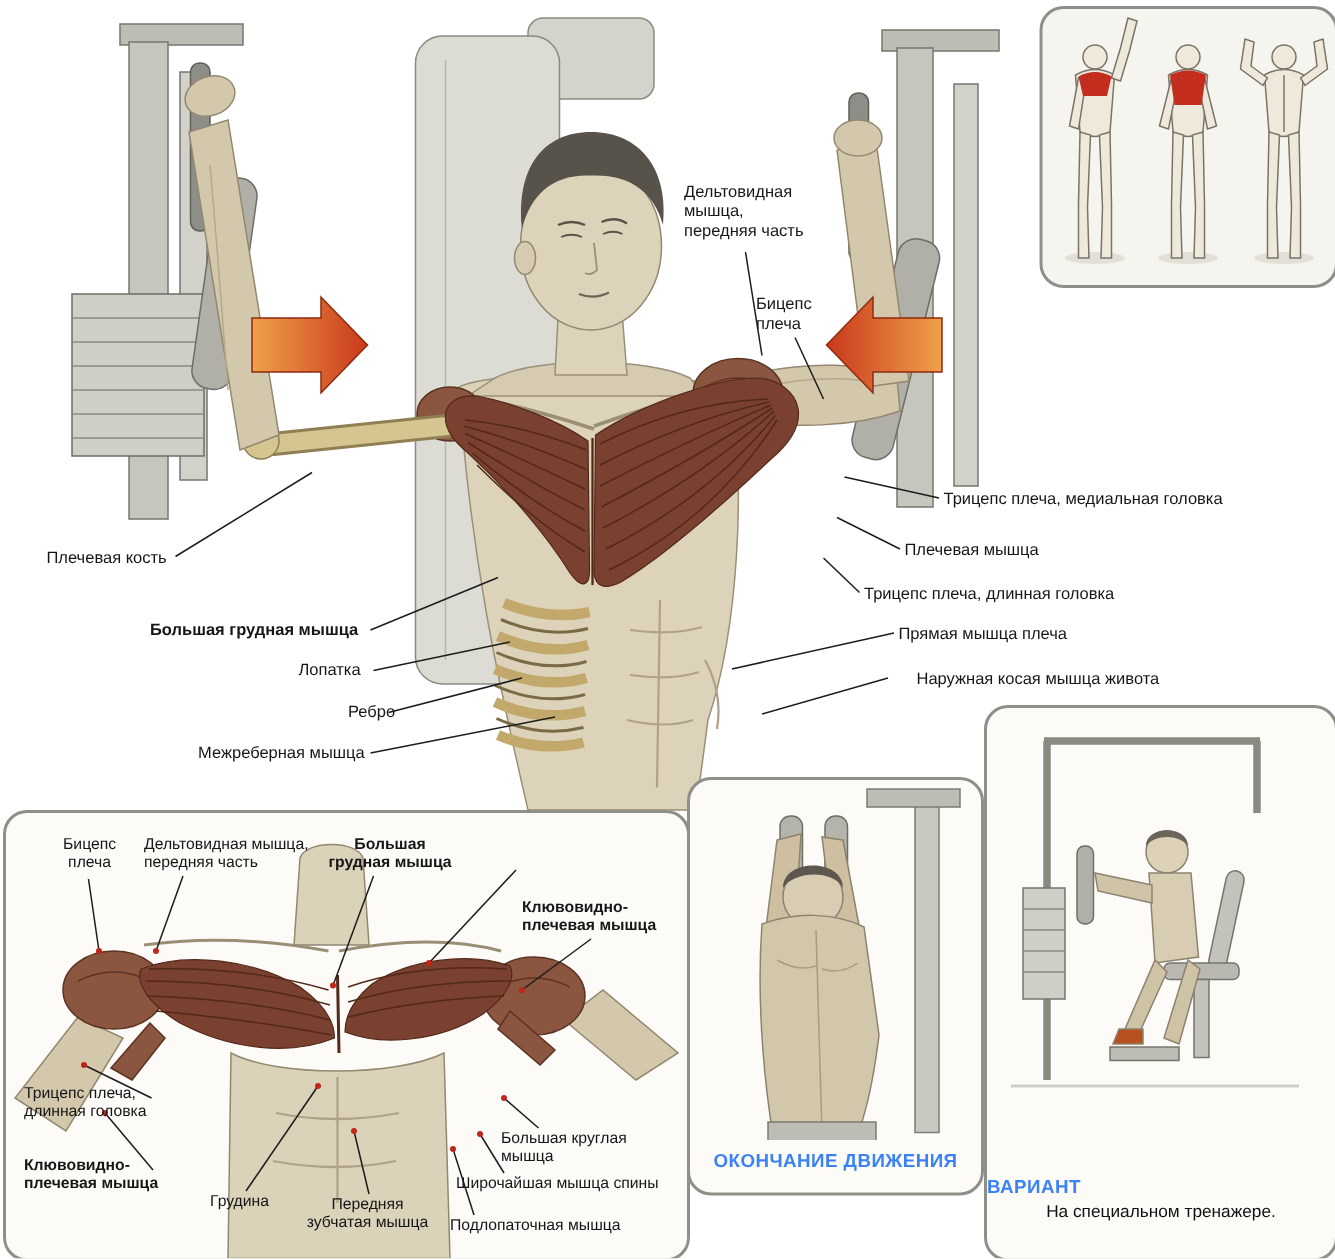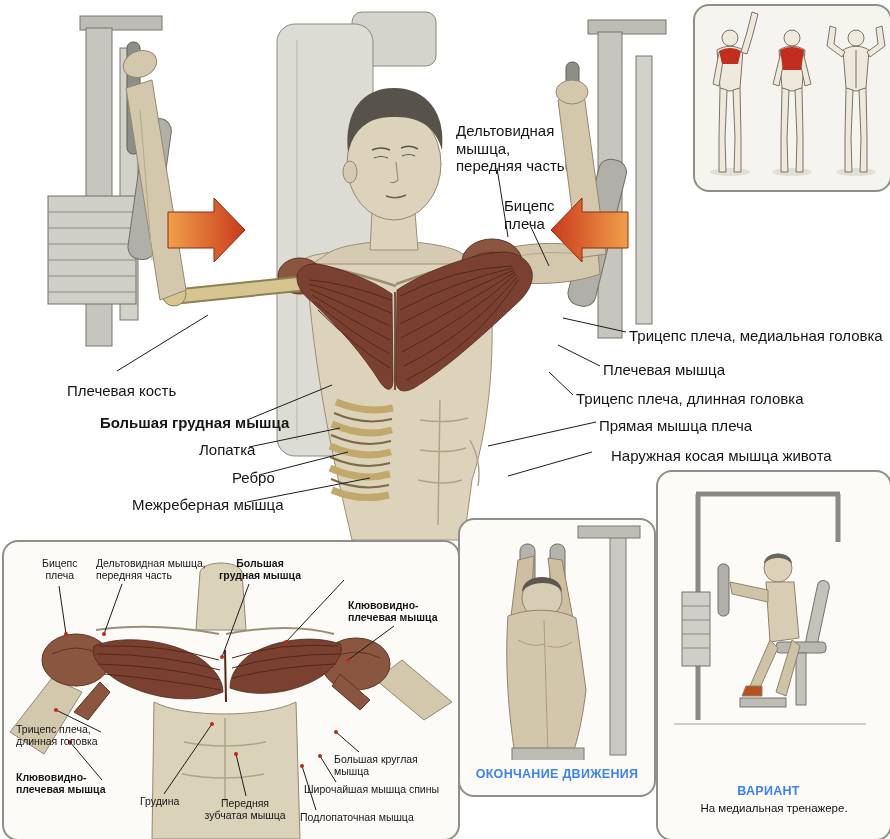--- a/index.html
+++ b/index.html
@@ -3,21 +3,21 @@
 <meta charset="utf-8">
 <style>
   html,body{margin:0;padding:0;background:#ffffff;}
   .page{
     position:relative;width:890px;height:839px;background:#ffffff;
     font-family:"Liberation Sans",sans-serif;color:#161616;overflow:hidden;
   }
   svg{display:block;}
   .art{position:absolute;left:0;top:0;}
   .label{
-    position:absolute;font-size:15px;line-height:1.18;color:#161616;
+    position:absolute;font-size:11px;line-height:1.18;color:#161616;
     white-space:pre-line;z-index:5;
   }
   .label.b{font-weight:bold;}
   .label.nw{white-space:nowrap;}
   .label.ctr{text-align:center;}
   .inset{
     position:absolute;border:2px solid #8f8f89;border-radius:16px;
     background:#fcfbf7;z-index:8;overflow:hidden;
   }
   .inset .label{font-size:10.5px;}
@@ -185,21 +185,21 @@
   <div class="label" style="left:456px;top:122px;">Дельтовидная
 мышца,
 передняя часть</div>
   <div class="label" style="left:504px;top:197px;">Бицепс
 плеча</div>
   <div class="label nw" style="left:629px;top:327px;">Трицепс плеча, медиальная головка</div>
   <div class="label nw" style="left:603px;top:361px;">Плечевая мышца</div>
   <div class="label nw" style="left:576px;top:390px;">Трицепс плеча, длинная головка</div>
   <div class="label nw" style="left:599px;top:417px;">Прямая мышца плеча</div>
   <div class="label nw" style="left:595px;top:447px;padding-left:16px;">Наружная косая мышца живота</div>
-  <div class="label nw" style="left:31px;top:382px;margin-left:36px;">Плечевая кость</div>
+  <div class="label nw" style="left:31px;top:366px;">Плечевая кость</div>
   <div class="label nw b" style="left:100px;top:414px;">Большая грудная мышца</div>
   <div class="label nw" style="left:199px;top:441px;">Лопатка</div>
   <div class="label nw" style="left:221px;top:469px;margin-left:11px;">Ребро</div>
   <div class="label nw" style="left:132px;top:496px;">Межреберная мышца</div>
 
   <div class="inset" style="left:693px;top:4px;width:195px;height:184px;background:#f6f4ee;">
     <svg class="inset-art" width="195" height="184" viewBox="0 0 195 184">
       <ellipse cx="35" cy="166" rx="20" ry="4" fill="#e2dfd6"></ellipse>
       <ellipse cx="97" cy="166" rx="20" ry="4" fill="#e2dfd6"></ellipse>
       <ellipse cx="161" cy="166" rx="20" ry="4" fill="#e2dfd6"></ellipse>
@@ -367,17 +367,17 @@
         <path d="M 106 92 C 106 78 134 78 134 92 C 128 84 112 84 106 92 Z" fill="#6a645a"></path>
         <path d="M 108 110 L 136 110 L 141 166 L 112 170 Z" fill="#d8cdb2" stroke="#8d8270"></path>
         <path d="M 110 118 L 72 110 L 74 122 L 110 130 Z" fill="#d0c4a8" stroke="#8d8270"></path>
         <path d="M 112 168 L 92 214 L 100 220 L 120 176 Z" fill="#cfc3a6" stroke="#8d8270"></path>
         <path d="M 134 168 L 118 220 L 128 224 L 142 174 Z" fill="#cfc3a6" stroke="#8d8270"></path>
         <path d="M 88 214 L 104 214 L 104 224 L 84 224 Z" fill="#b8501f" stroke="#8d8270"></path>
       </g>
       <rect x="82" y="226" width="46" height="9" fill="#bdbdb6" stroke="#75756e"></rect>
       <line x1="16" y1="252" x2="208" y2="252" stroke="#cfcfc8" stroke-width="2"></line>
     </svg>
-    <div class="caption" style="left:0;right:11px;top:312px;text-align:center;">ВАРИАНТ</div>
-    <div class="caption-sub" style="left:0;right:0;top:330px;text-align:center;">На медиальная тренажере.</div>
+    <div class="caption" style="left:0;right:11px;top:312px;">ВАРИАНТ</div>
+    <div class="caption-sub" style="left:0;right:0;top:330px;text-align:center;">На специальном тренажере.</div>
   </div>
 
 </div>
 
 </body></html>

